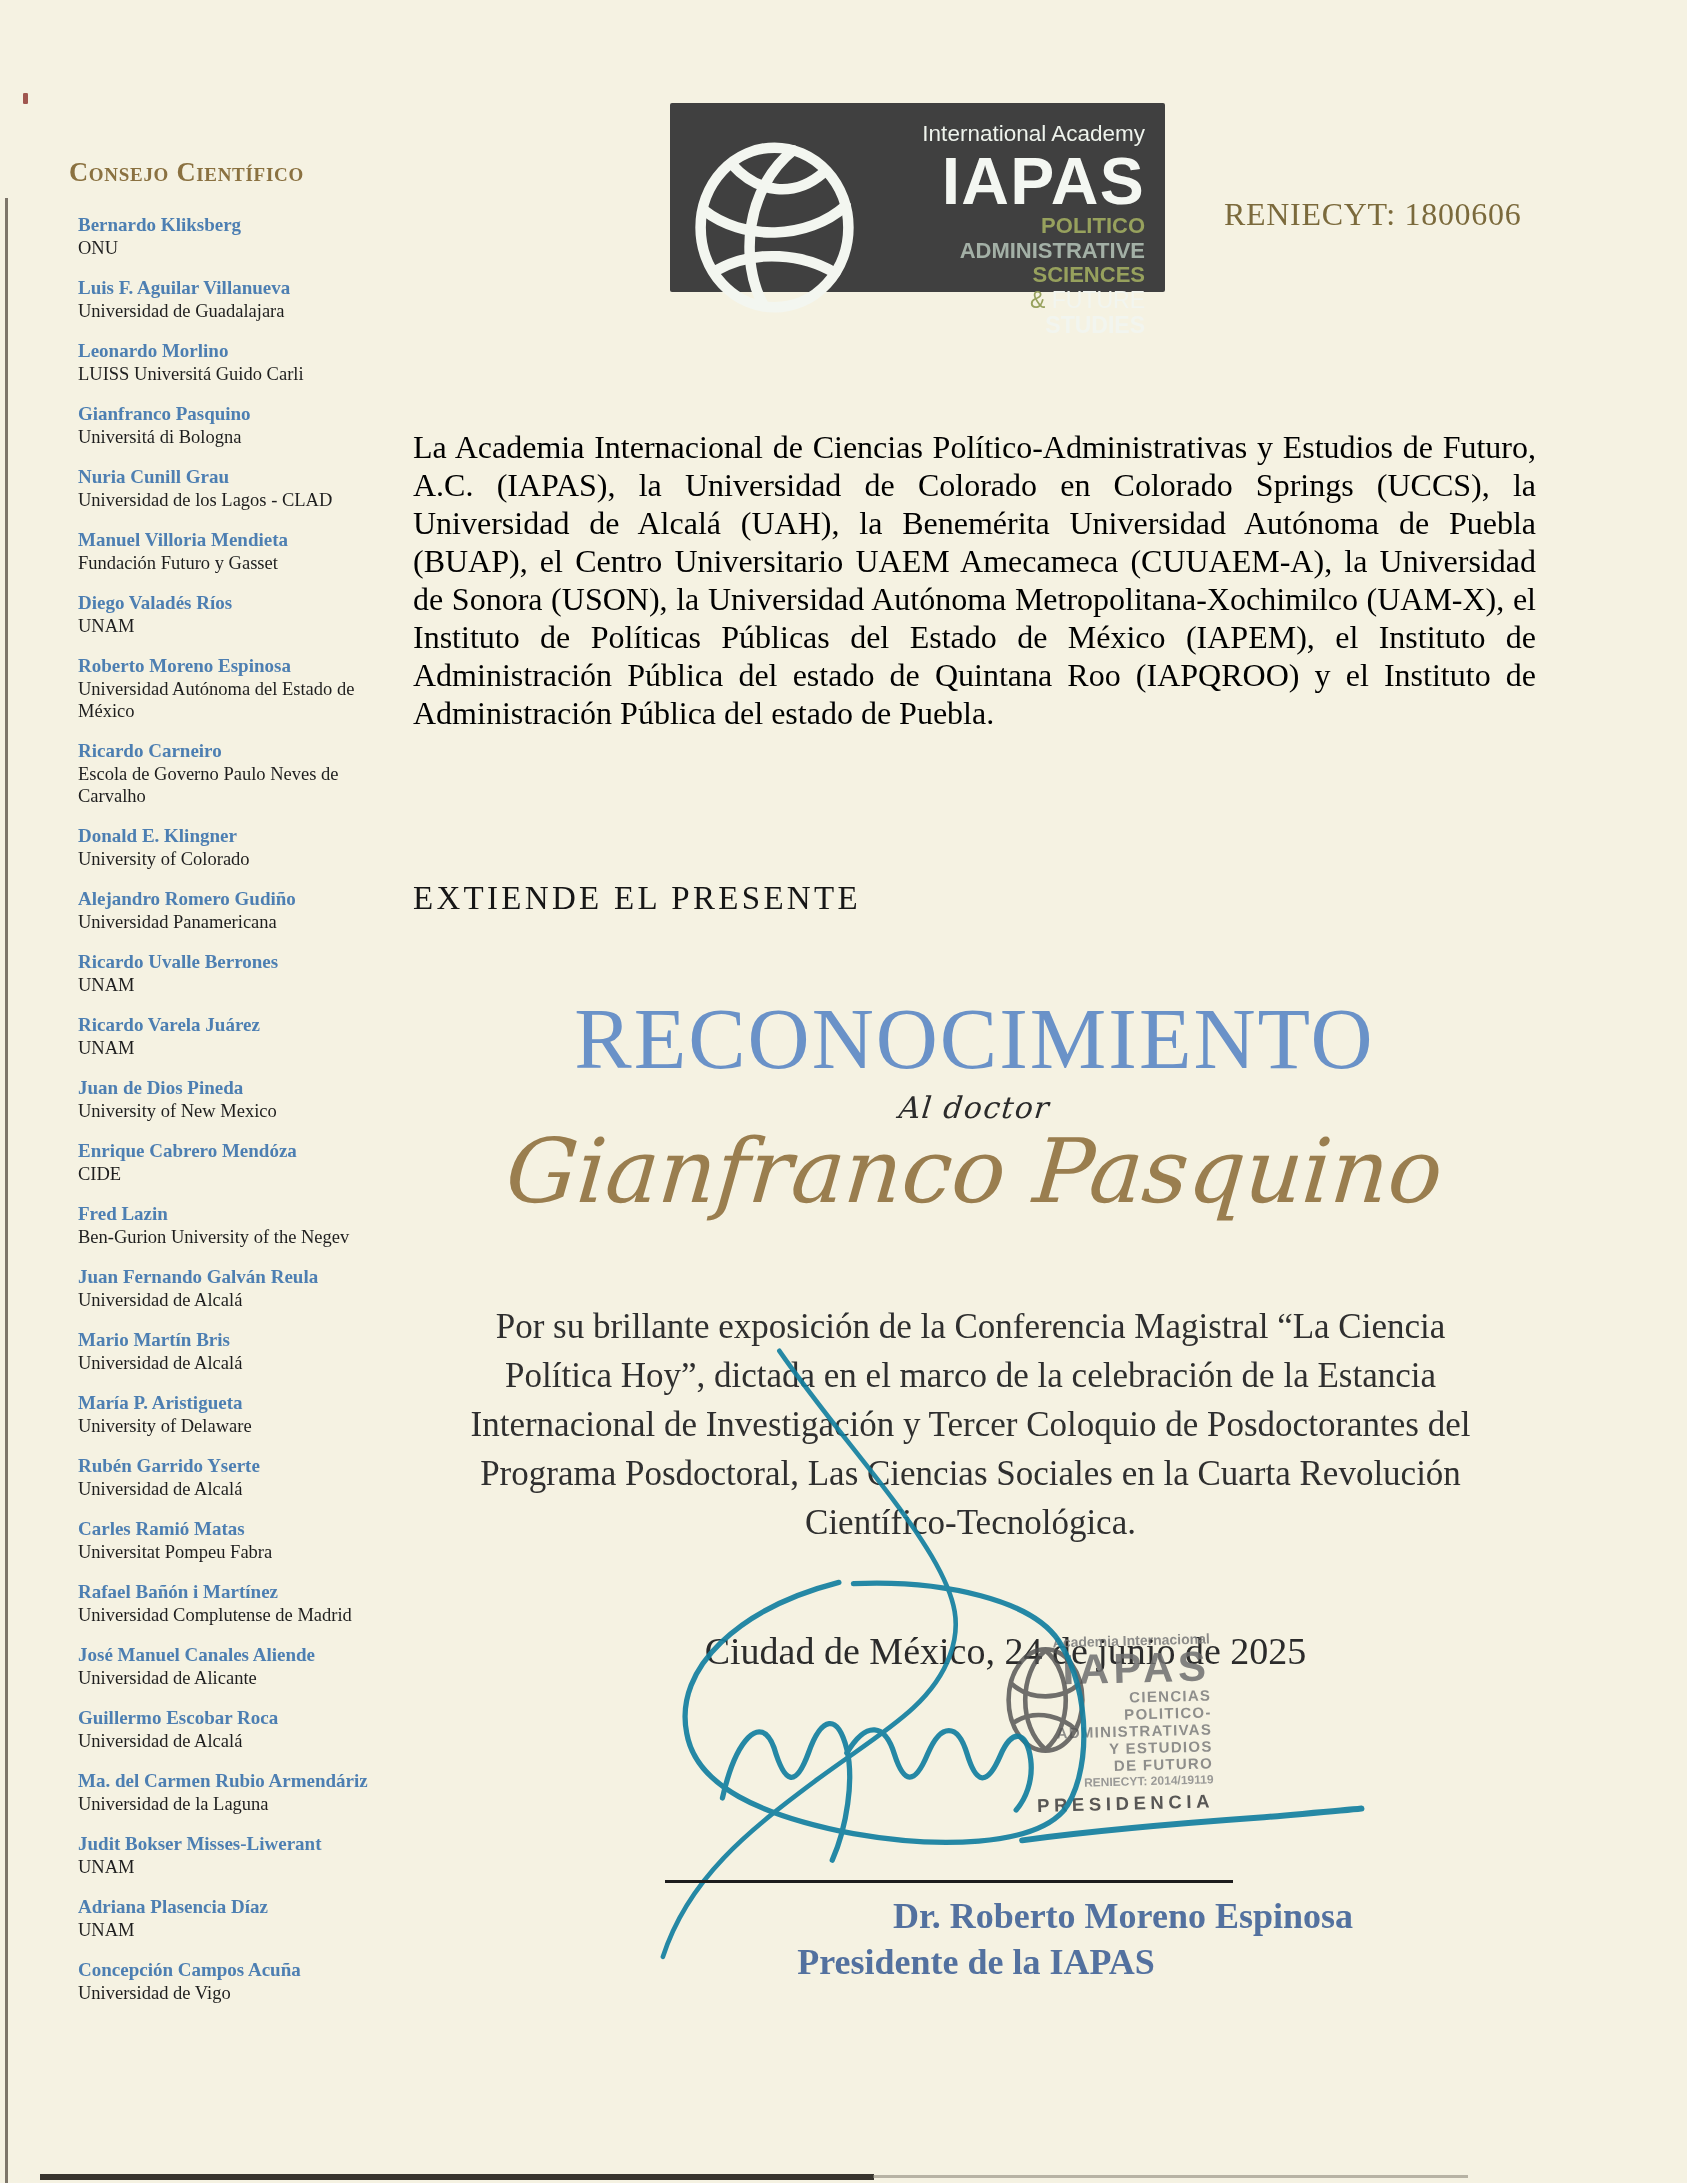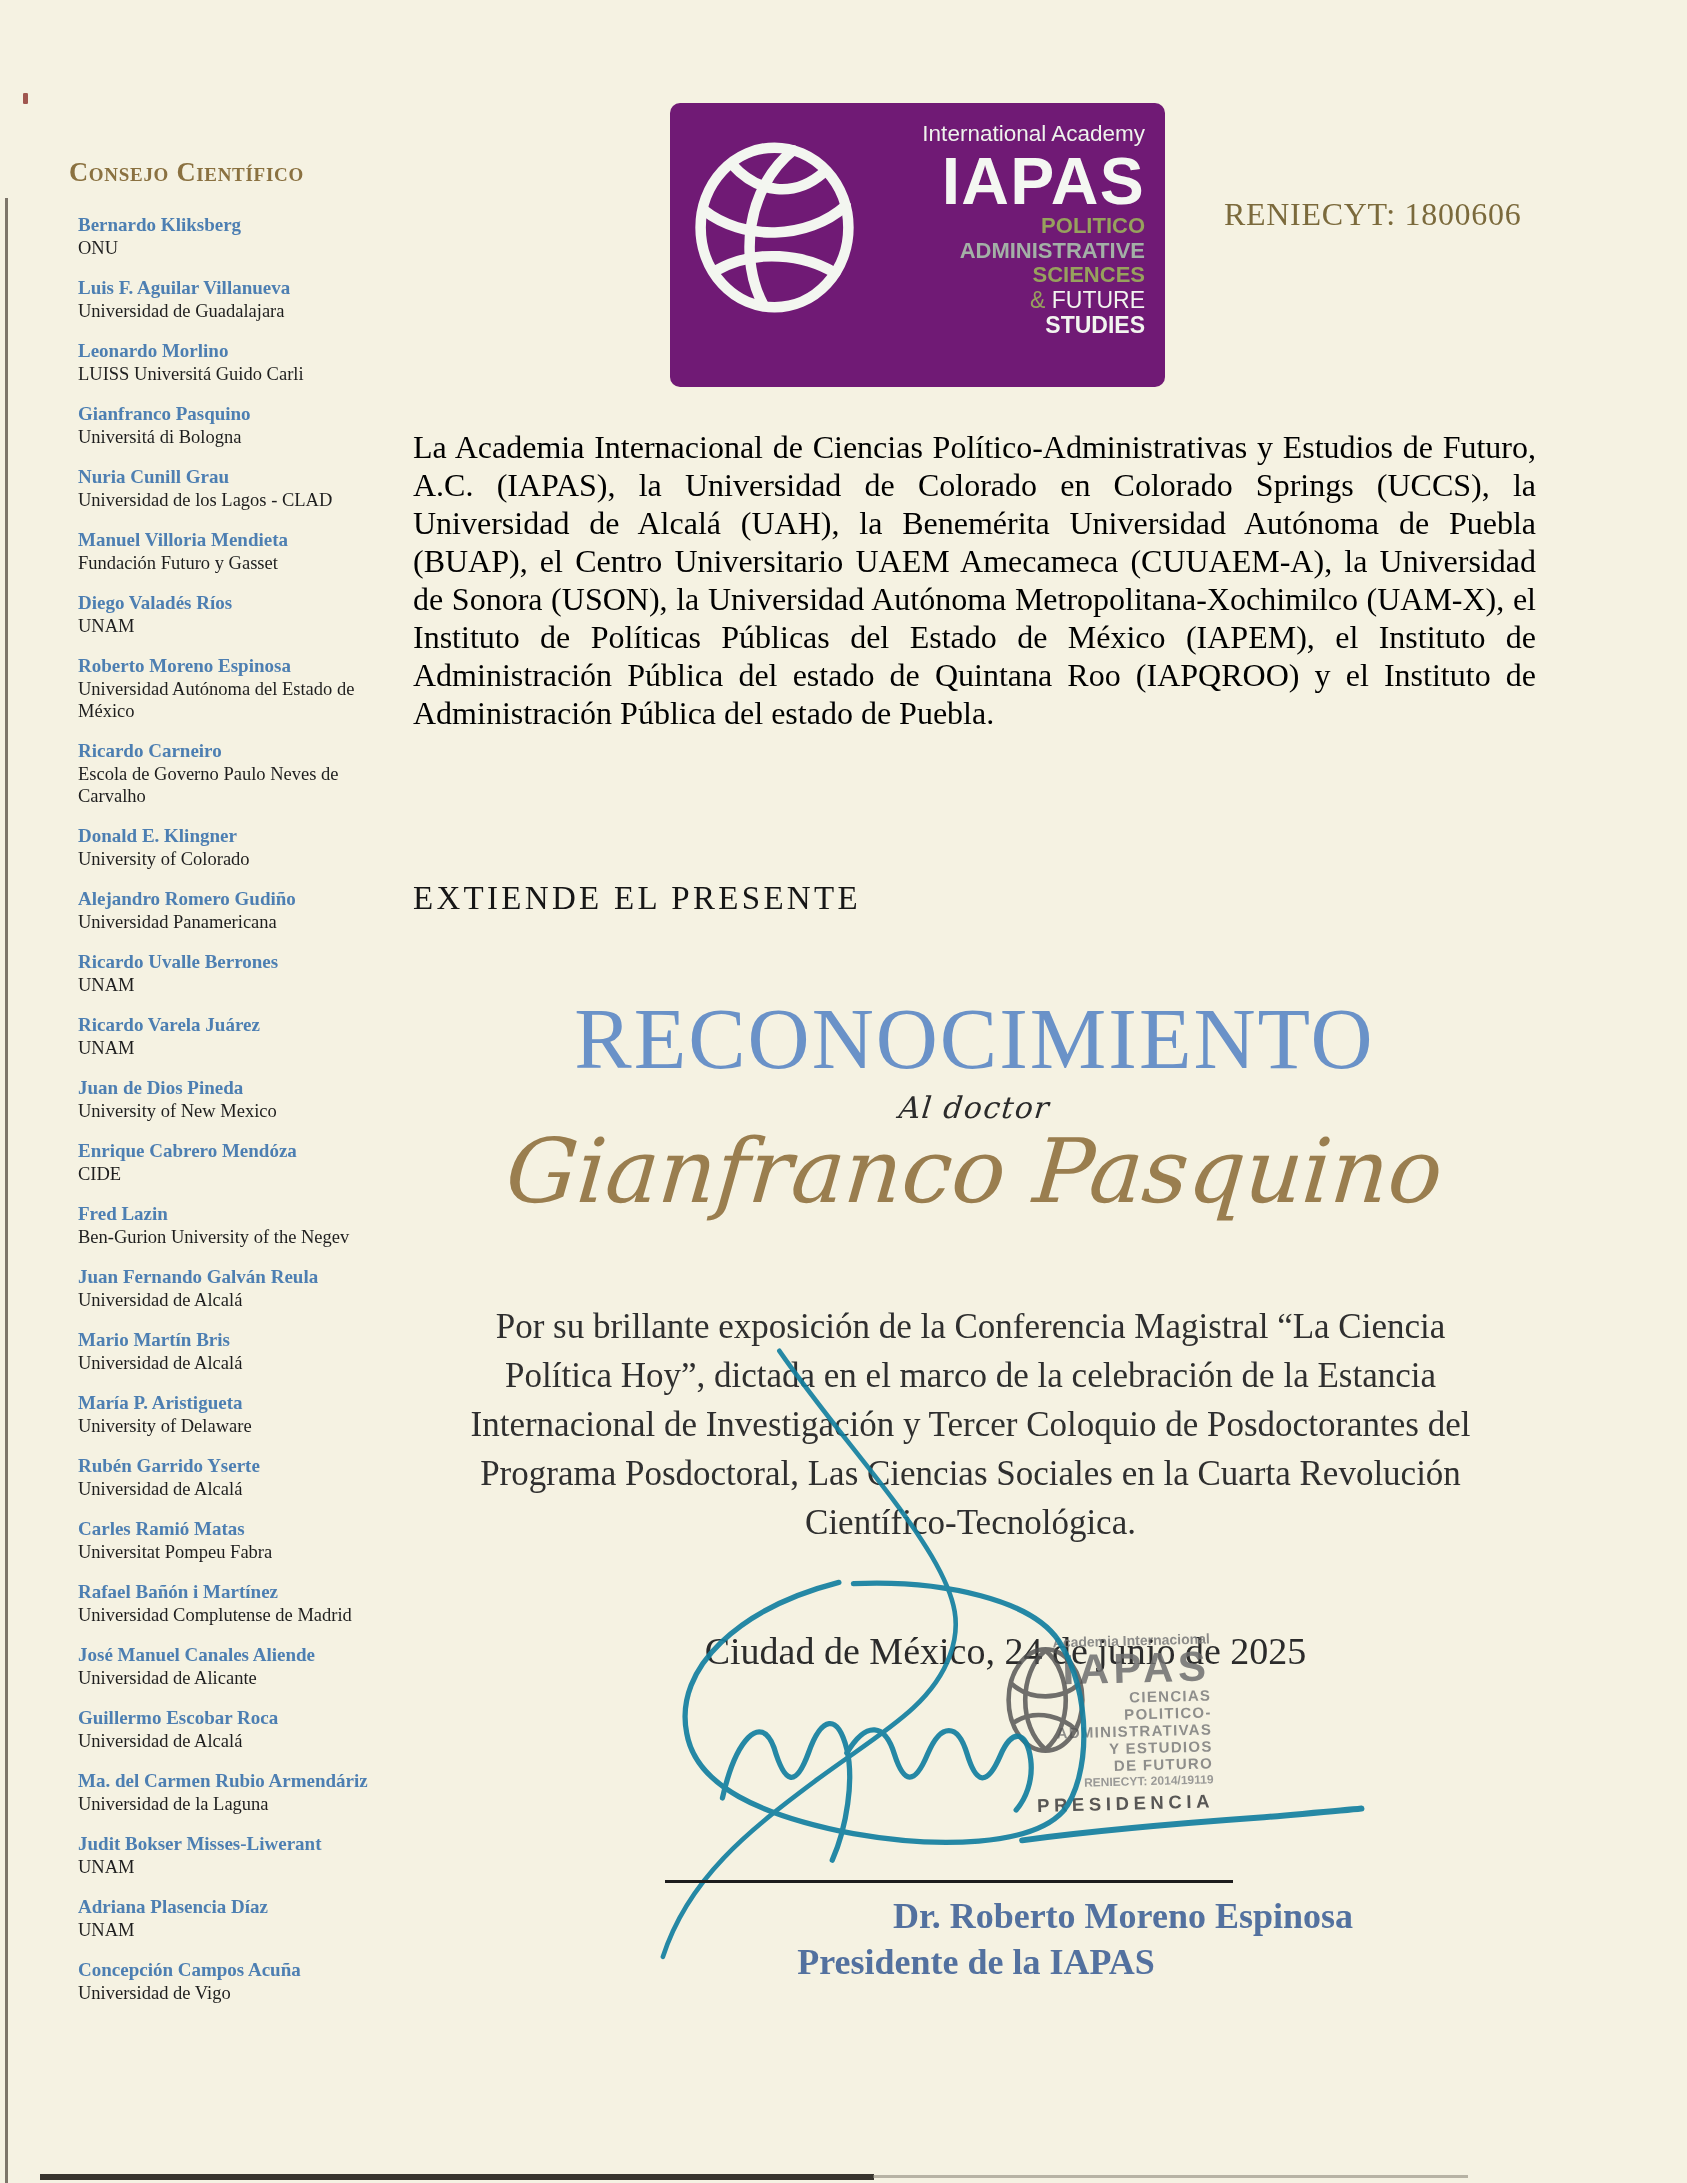--- a/index.html
+++ b/index.html
@@ -22,21 +22,21 @@
     left:69px;top:157px;width:304px;
     font-variant:small-caps;font-weight:bold;font-size:26.5px;letter-spacing:0.7px;
     color:#8a7140;
   }
   .council-list{left:78px;top:213px;width:265px;}
   .member{margin-bottom:17px;}
   .mname{font-weight:bold;font-size:19px;line-height:24px;color:#4d7fb2;white-space:nowrap;}
   .maff{font-size:18.5px;line-height:22px;color:#1e1e1e;white-space:nowrap;}
 
   
-  .logo{left:670px;top:103px;width:495px;height:284px;background:#701a75;border-radius:10px;}
+  .logo{left:670px;top:103px;width:495px;height:189px;background:#404040;border-radius:2px;}
   .logo-text{position:absolute;right:20px;top:17px;text-align:right;font-family:"Liberation Sans",sans-serif;}
   .lg-line1{font-size:22.5px;line-height:28px;color:#eef3ec;}
   .lg-acronym{font-size:66px;line-height:66px;font-weight:bold;color:#f4f7f2;letter-spacing:1.3px;}
   .lg-word{font-size:22px;line-height:24.5px;font-weight:bold;}
   .lg-olive{color:#97a15d;}
   .lg-gray{color:#a3b0a6;}
   .lg-white{color:#f2f5ef;}
   .lg-future{font-size:23px;line-height:25px;font-weight:normal;}
   .lg-studies{font-size:23px;line-height:25px;font-weight:bold;color:#f2f5ef;}
 

